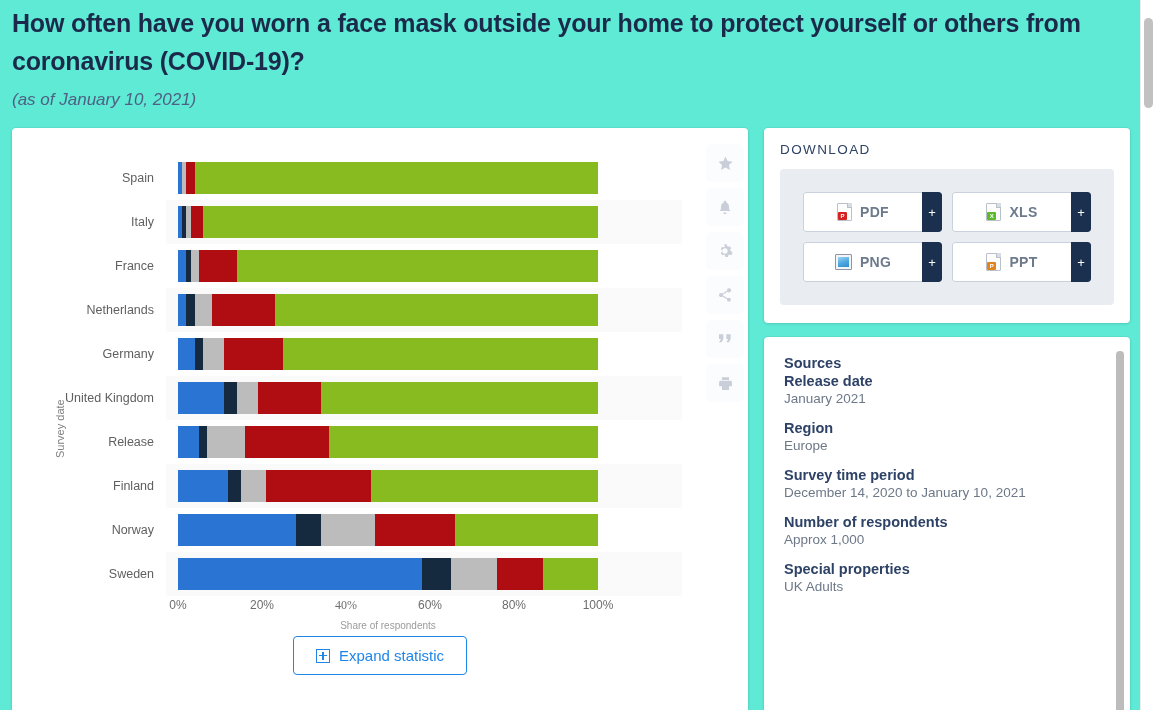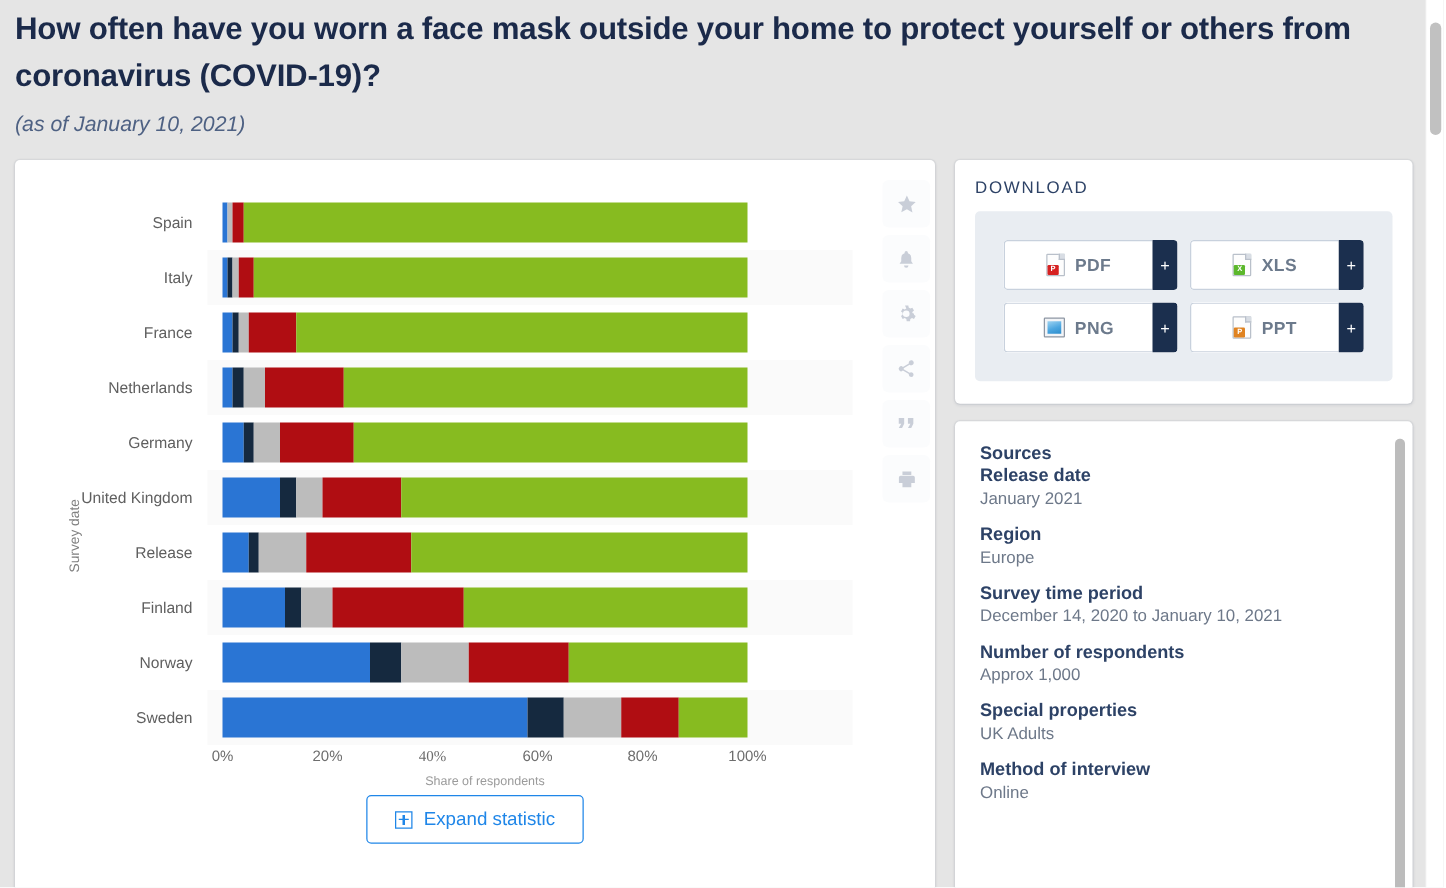--- a/index.html
+++ b/index.html
@@ -6,21 +6,21 @@
   html, body {
     margin: 0; padding: 0;
     width: 1157px; height: 710px;
     background: #ffffff;
     font-family: "Liberation Sans", sans-serif;
     overflow: hidden;
   }
   .page {
     position: relative;
     width: 1155px; height: 710px;
-    background: #e5e5e5;
+    background: #5eead4;
     overflow: hidden;
   }
 
   
   .page-scrollbar {
     position: absolute; top: 0; right: 0;
     width: 15px; height: 710px;
     background: #ffffff;
     border-left: 1px solid #ececec;
   }
@@ -599,24 +599,20 @@
               <div class="meta-v">December 14, 2020 to January 10, 2021</div>
             </div>
             <div class="meta-block">
               <div class="meta-h">Number of respondents</div>
               <div class="meta-v">Approx 1,000</div>
             </div>
             <div class="meta-block">
               <div class="meta-h">Special properties</div>
               <div class="meta-v">UK Adults</div>
             </div>
-            <div class="meta-block">
-              <div class="meta-h">Method of interview</div>
-              <div class="meta-v">Online</div>
-            </div>
           </div>
         <div class="sc-scroll">
           <div class="thumb"></div>
         </div>
       </div>
 
     </div>
   </div>
 
   <div class="page-scrollbar">

